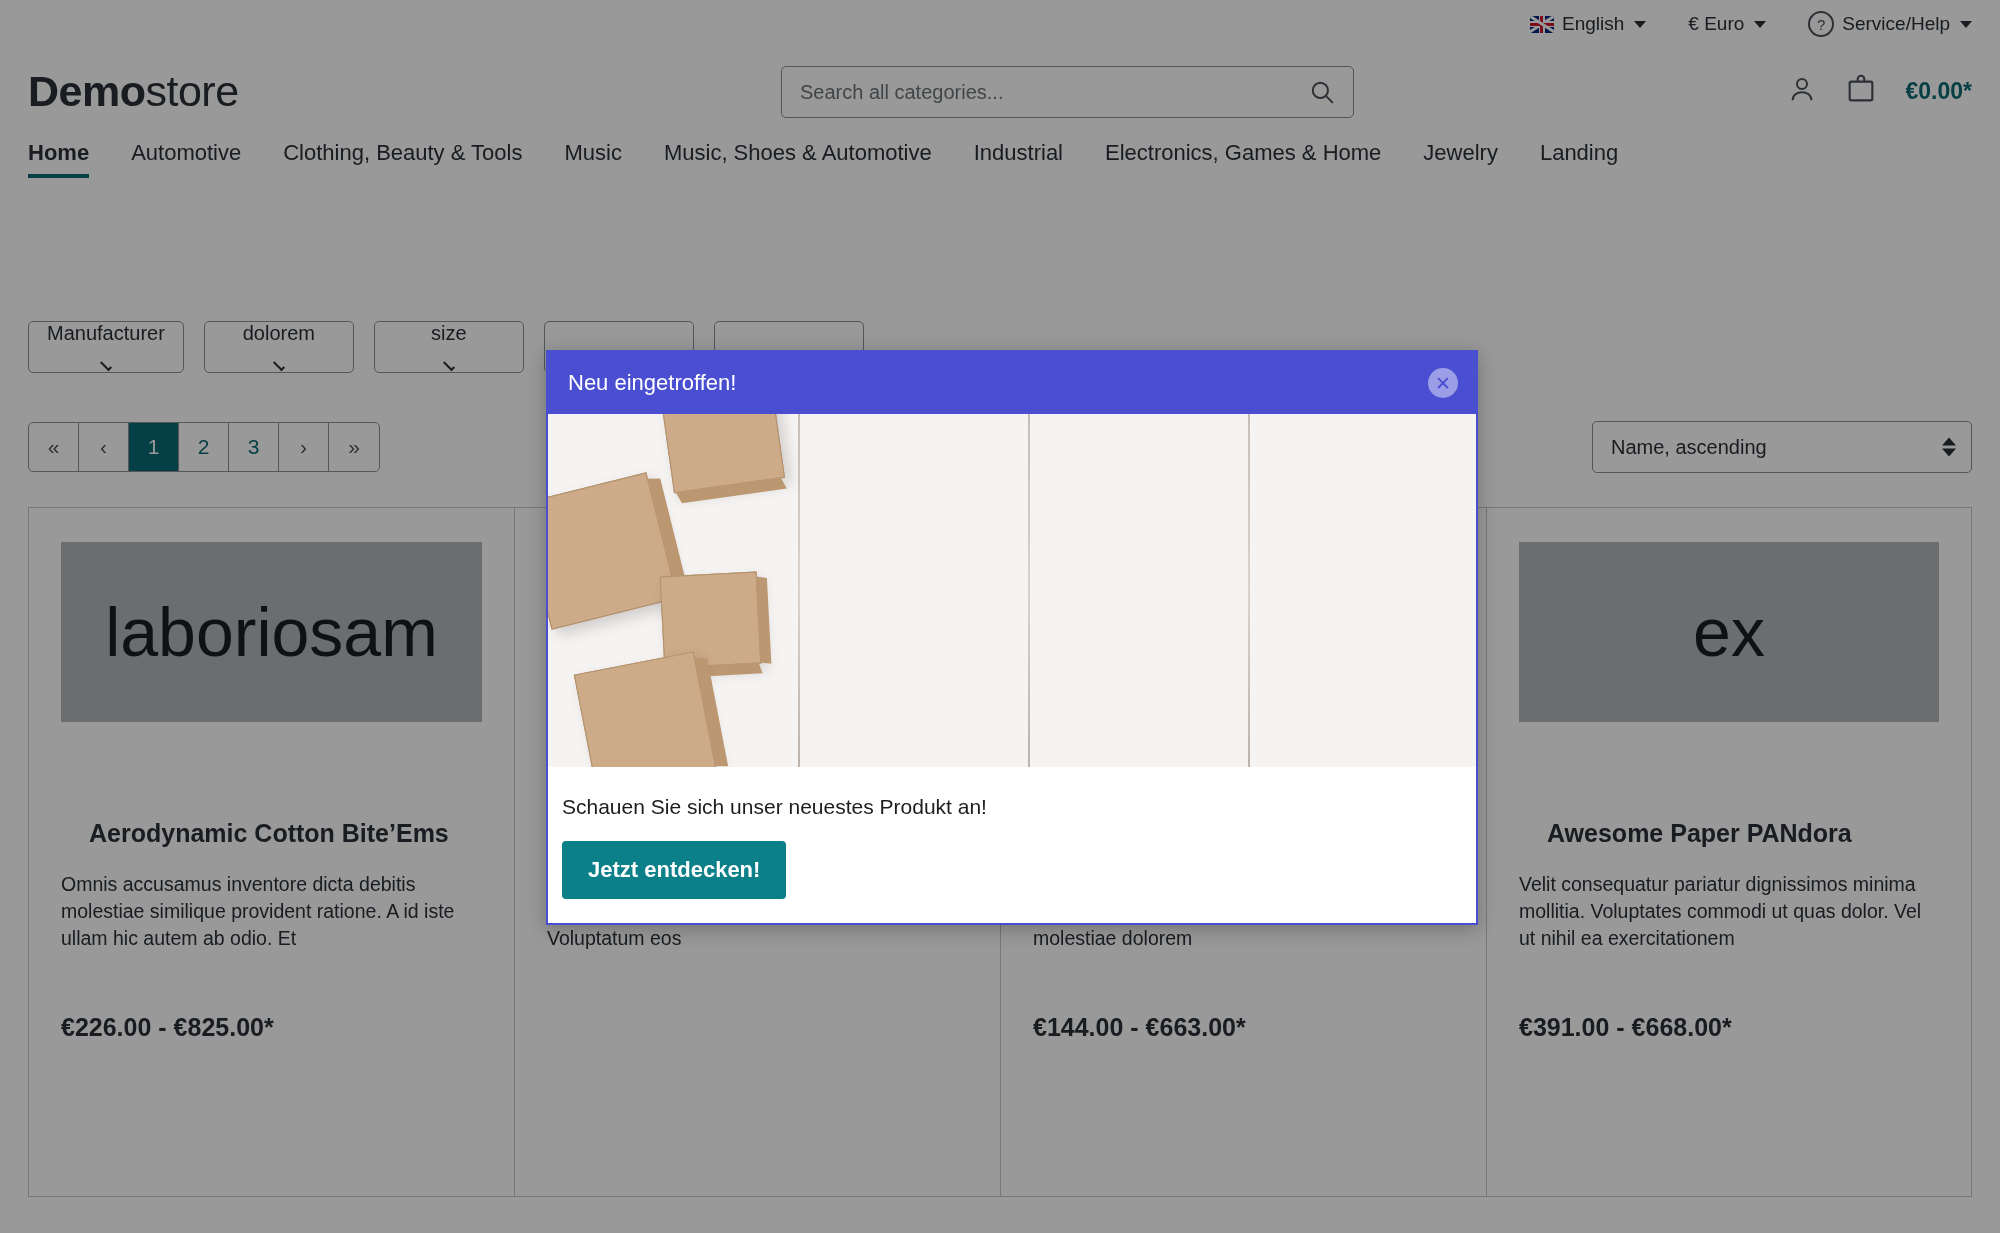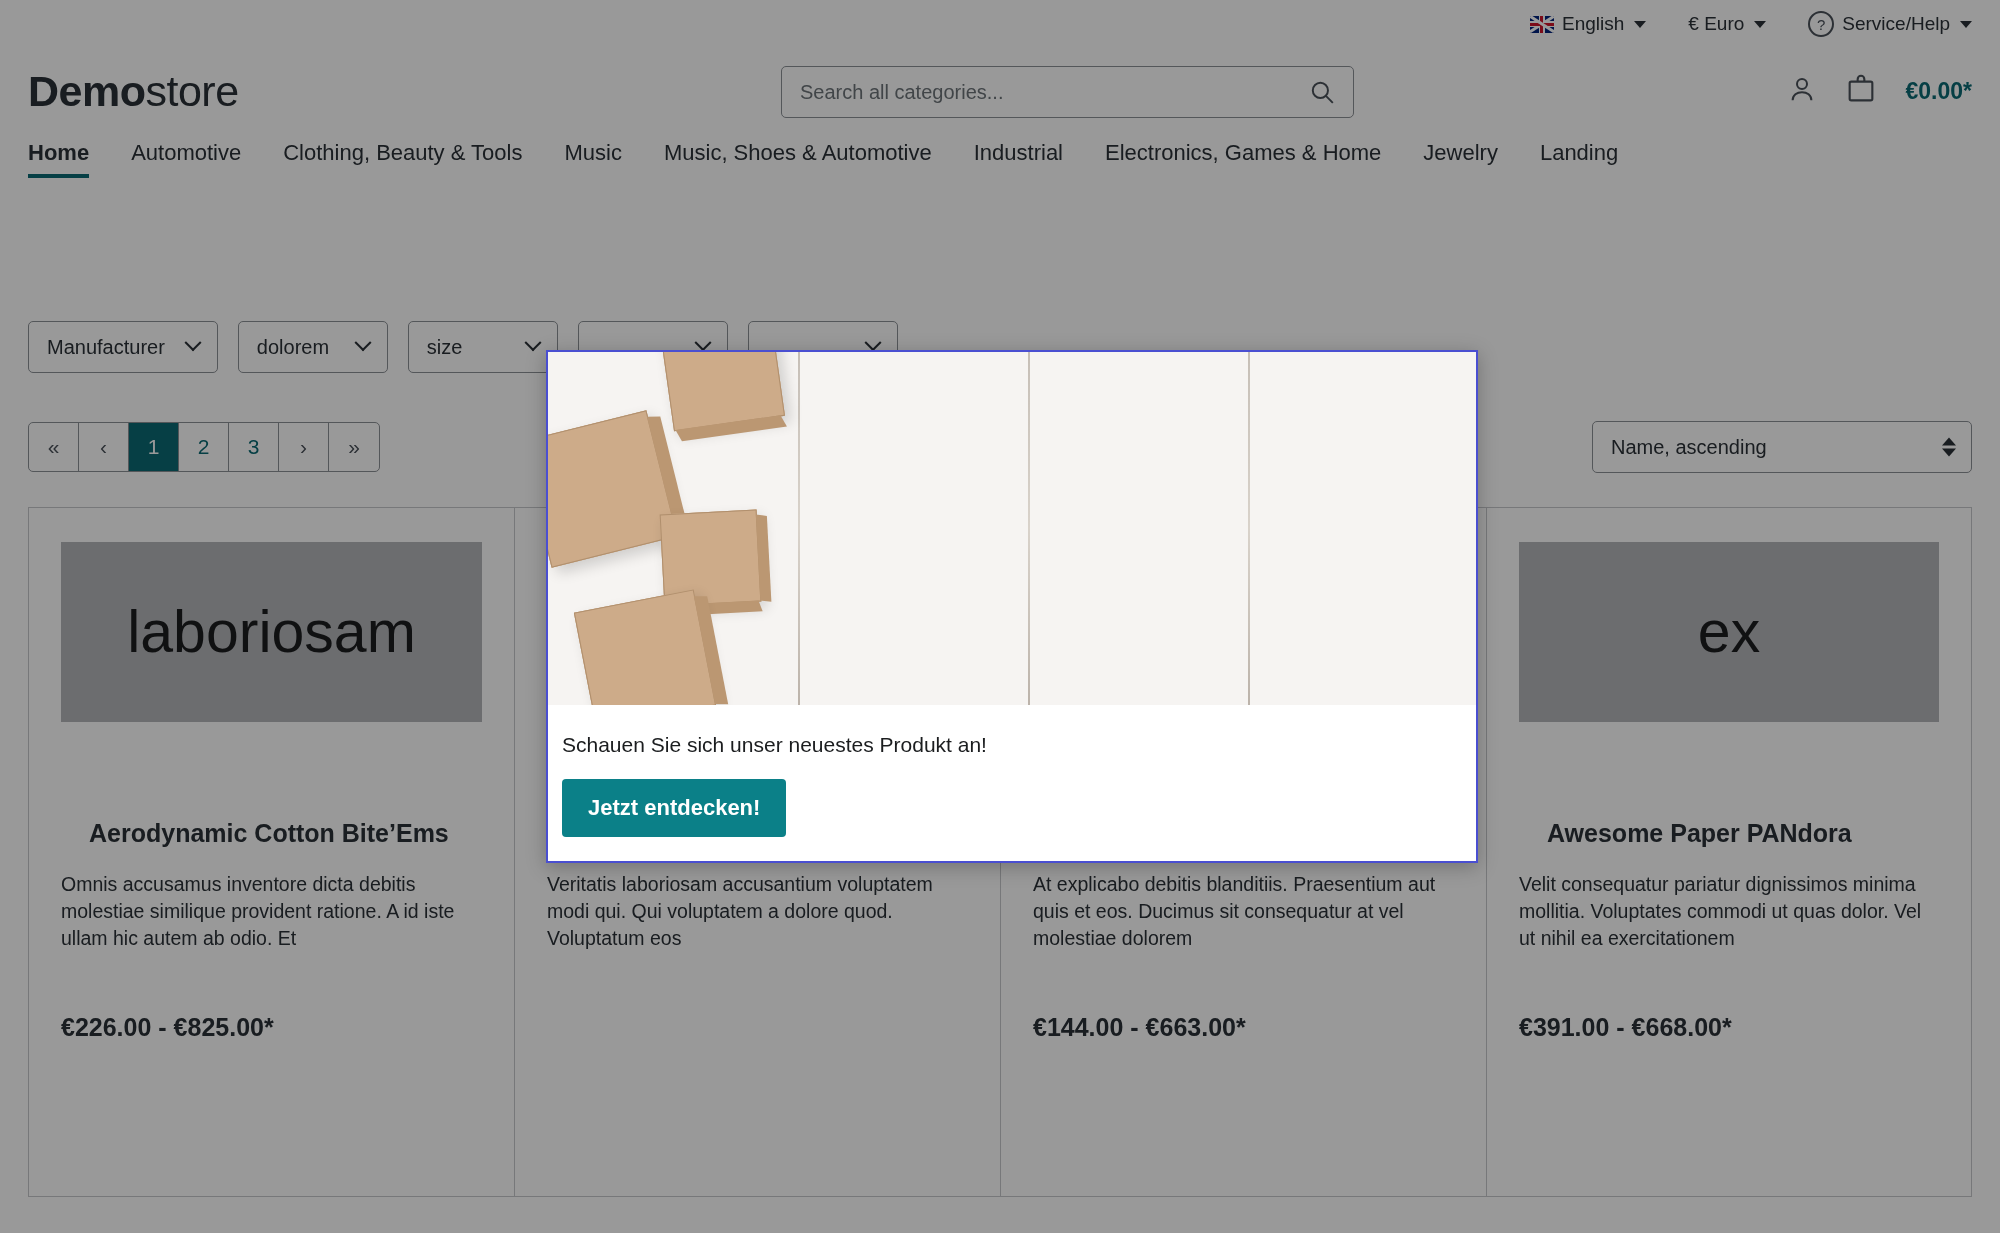--- a/index.html
+++ b/index.html
@@ -195,20 +195,21 @@
     display: flex;
     align-items: center;
     justify-content: space-between;
     gap: 22px;
     padding: 0 18px;
     font-size: 20px;
     color: #2b3137;
     font-family: "Liberation Sans", sans-serif;
     cursor: pointer;
     white-space: nowrap;
+    flex-direction: column;
   }
   .chev {
     width: 12px; height: 12px;
     border-right: 2.5px solid #2b3137;
     border-bottom: 2.5px solid #2b3137;
     transform: rotate(45deg) translate(-3px,-3px);
   }
 
   .toolbar-row {
     display: flex;
@@ -289,21 +290,21 @@
   .card:last-child { border-right: 1px solid #c6c9cc; }
   .card-img {
     height: 180px;
     background: #b5b6b9;
     display: flex;
     align-items: center;
     justify-content: center;
     overflow: hidden;
   }
   .card-img span {
-    font-size: 59px;
+    font-size: 68px;
     color: #1b1d1f;
     white-space: nowrap;
   }
   .card-title {
     margin-top: 96px;
     font-size: 25px;
     font-weight: 700;
     color: #2b3137;
     line-height: 1.25;
     margin-left: 28px;
@@ -578,20 +579,24 @@
         <div class="card-price">€391.00 - €668.00*</div>
       </div>
 
     </div>
   </div>
 </div>
 
 <div id="dim"></div>
 
 <div class="modal">
+  <div class="modal-header">
+    <div class="modal-title">Neu eingetroffen!</div>
+    <button class="modal-close">✕</button>
+  </div>
 
   <div class="modal-media">
     <div class="board"></div>
     <div class="plank-line" style="left: 250px;"></div>
     <div class="plank-line" style="left: 480px;"></div>
     <div class="plank-line" style="left: 700px;"></div>
 
     <div class="box" style="left:-14px; top:72px; width:130px; height:130px; transform: rotate(-14deg);">
       <div class="lid"></div>
       <div class="side" style="right:-12px; top:8px; width:13px; height:120px; transform: skewY(12deg);"></div>

